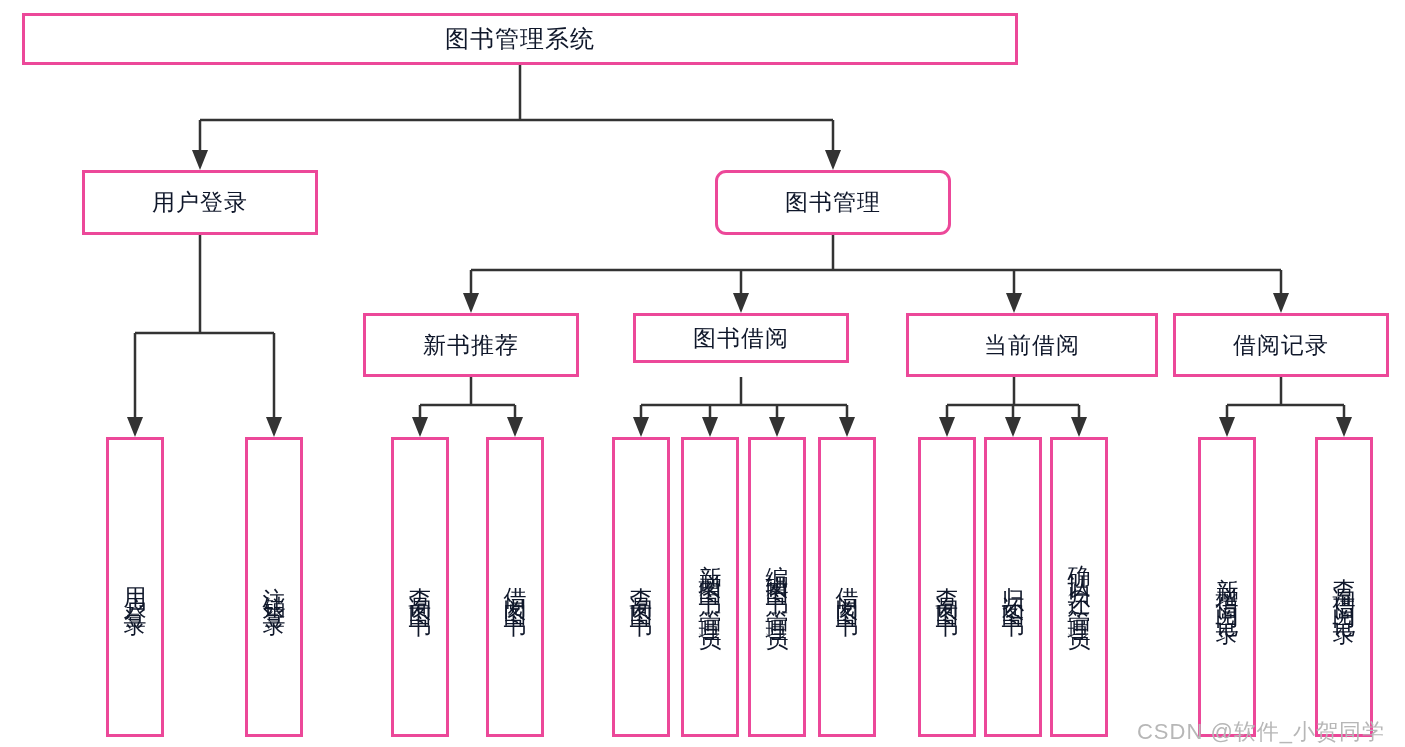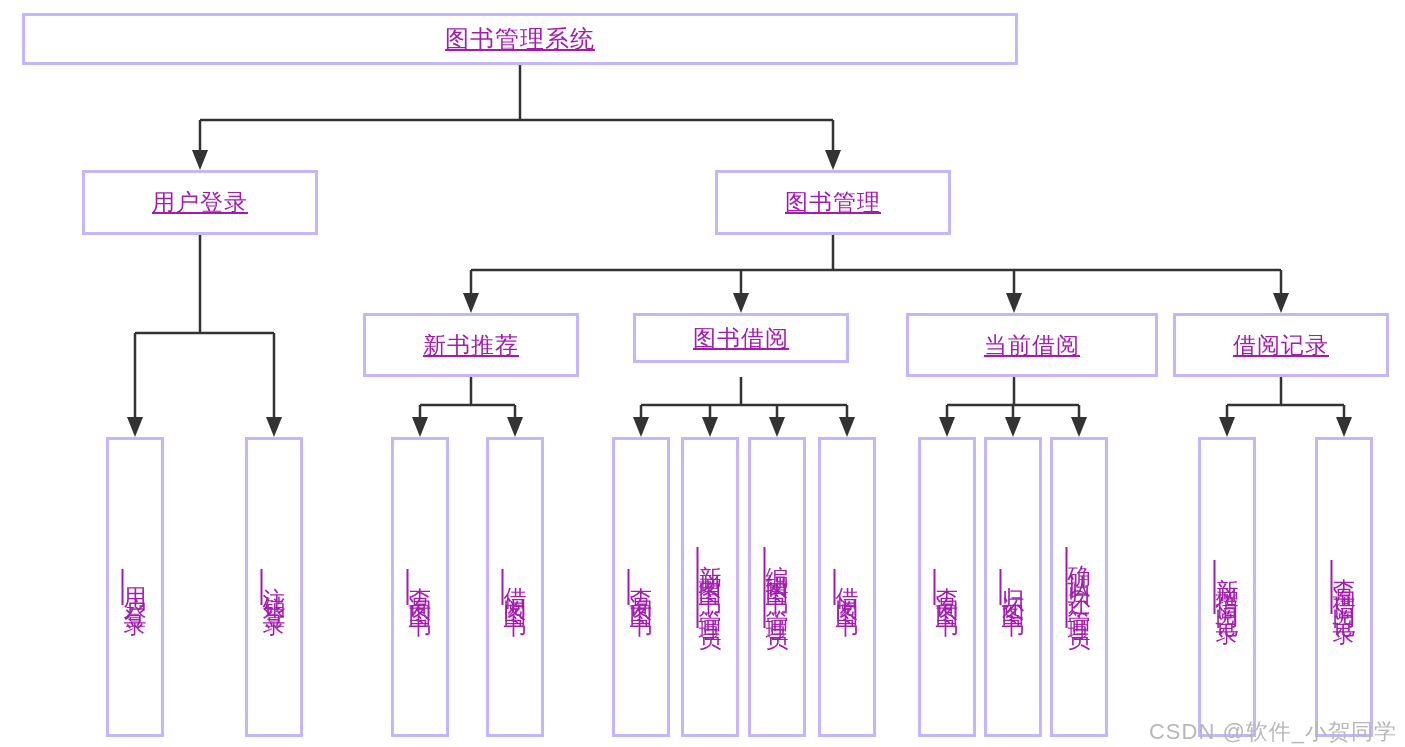--- a/index.html
+++ b/index.html
@@ -2,47 +2,47 @@
 <html><head>
 <meta charset="utf-8">
 <style>
   html,body{margin:0;padding:0;background:#ffffff;}
   .canvas{
     position:relative;width:1405px;height:747px;background:#ffffff;overflow:hidden;
     font-family:"Liberation Sans","DejaVu Sans",sans-serif;
   }
   .wires{position:absolute;left:0;top:0;width:1405px;height:747px;}
   .box{
-    position:absolute;background:#ffffff;border:3px solid #c4b5fd;box-sizing:border-box;
-    display:flex;align-items:center;justify-content:center;color:#a21caf;text-decoration:underline;
+    position:absolute;background:#ffffff;border:3px solid #ec4899;box-sizing:border-box;
+    display:flex;align-items:center;justify-content:center;color:#0f172a;
   }
   .h{font-size:23px;letter-spacing:1px;white-space:nowrap;}
   .v span{
     writing-mode:vertical-rl;text-orientation:mixed;letter-spacing:9px;
     font-size:23px;line-height:1;
   }
   
   #root-box{left:22px;top:13px;width:996px;height:52px;font-size:24px;}
   
   #n-user-login{left:82px;top:170px;width:236px;height:65px;}
-  #n-book-mgmt{left:715px;top:170px;width:236px;height:65px;}
+  #n-book-mgmt{left:715px;top:170px;width:236px;height:65px;border-radius:11px;}
   
   #n-new-book{left:363px;top:313px;width:216px;height:64px;}
   #n-book-borrow{left:633px;top:313px;width:216px;height:50px;}
   #n-current-borrow{left:906px;top:313px;width:252px;height:64px;}
   #n-borrow-records{left:1173px;top:313px;width:216px;height:64px;}
   
   .leaf{top:437px;width:58px;height:300px;}
   #l-login{left:106px;}  #l-logout{left:245px;}
   #l-query1{left:391px;} #l-borrow1{left:486px;}
   #l-query2{left:612px;} #l-add-book{left:681px;} #l-edit-book{left:748px;} #l-borrow2{left:818px;}
   #l-query3{left:918px;} #l-return{left:984px;}   #l-confirm{left:1050px;}
   #l-add-rec{left:1198px;} #l-query-rec{left:1315px;}
   .watermark{
-    position:absolute;right:8px;bottom:0px;font-size:22px;color:#b7b7b7;
+    position:absolute;right:20px;bottom:0px;font-size:22px;color:#b7b7b7;
     letter-spacing:1px;white-space:nowrap;
   }
 </style>
 </head>
 <body>
 
 <div class="canvas">
 
   <svg class="wires" viewBox="0 0 1405 747" xmlns="http://www.w3.org/2000/svg" aria-hidden="true">
     <g stroke="#333333" stroke-width="2.5" fill="none">

